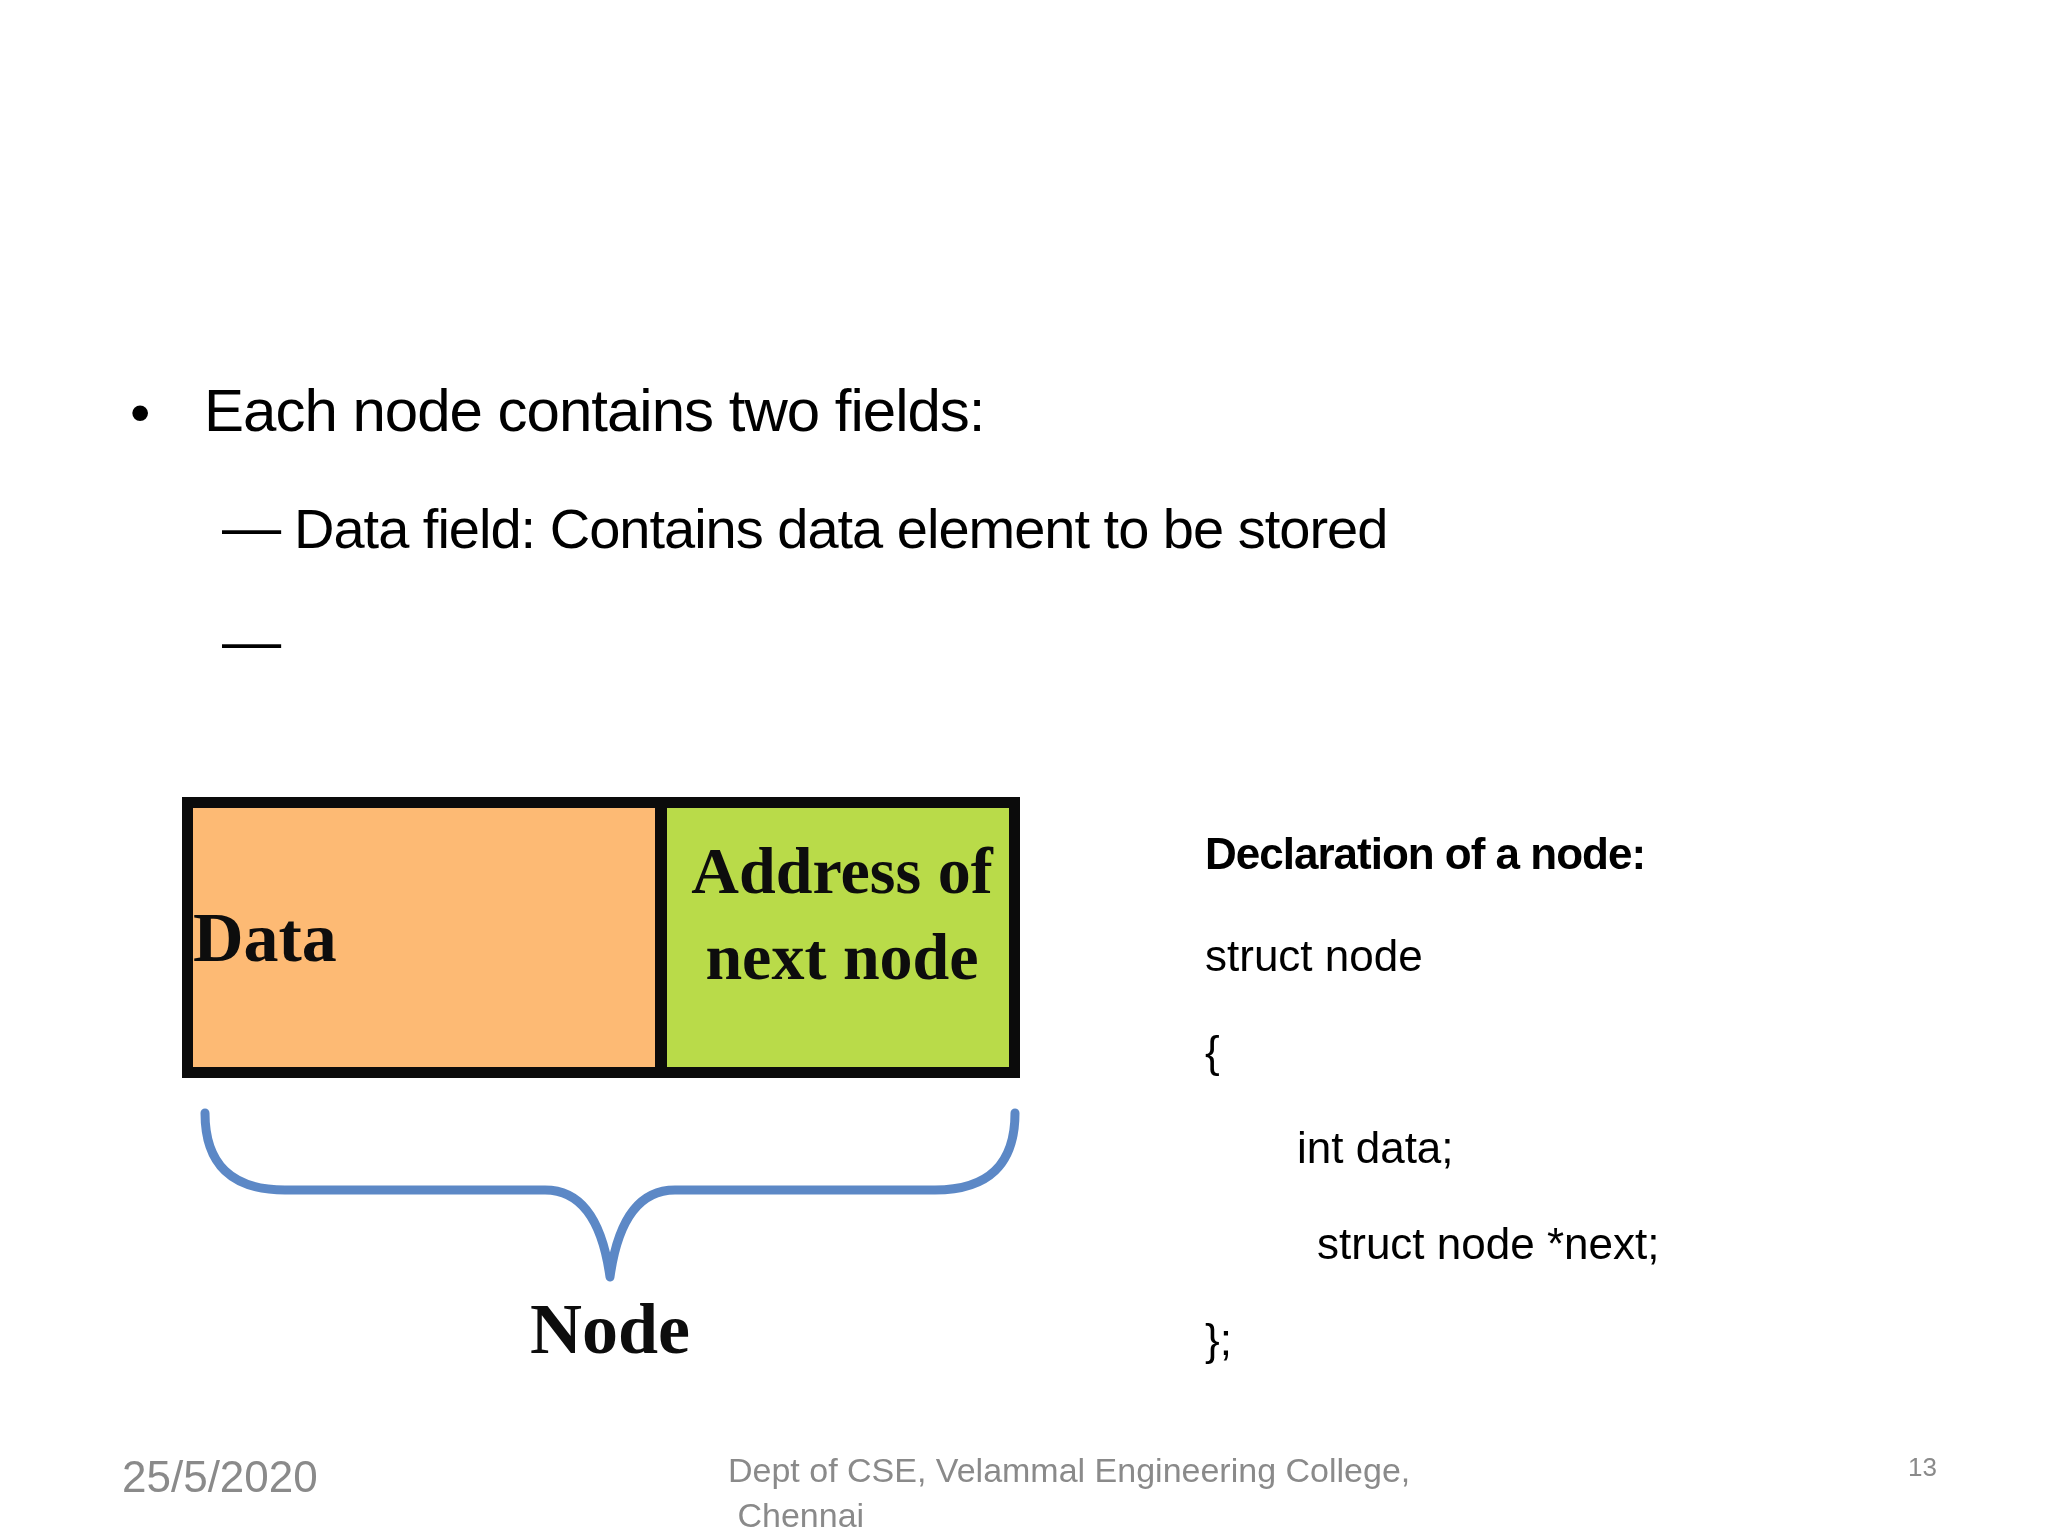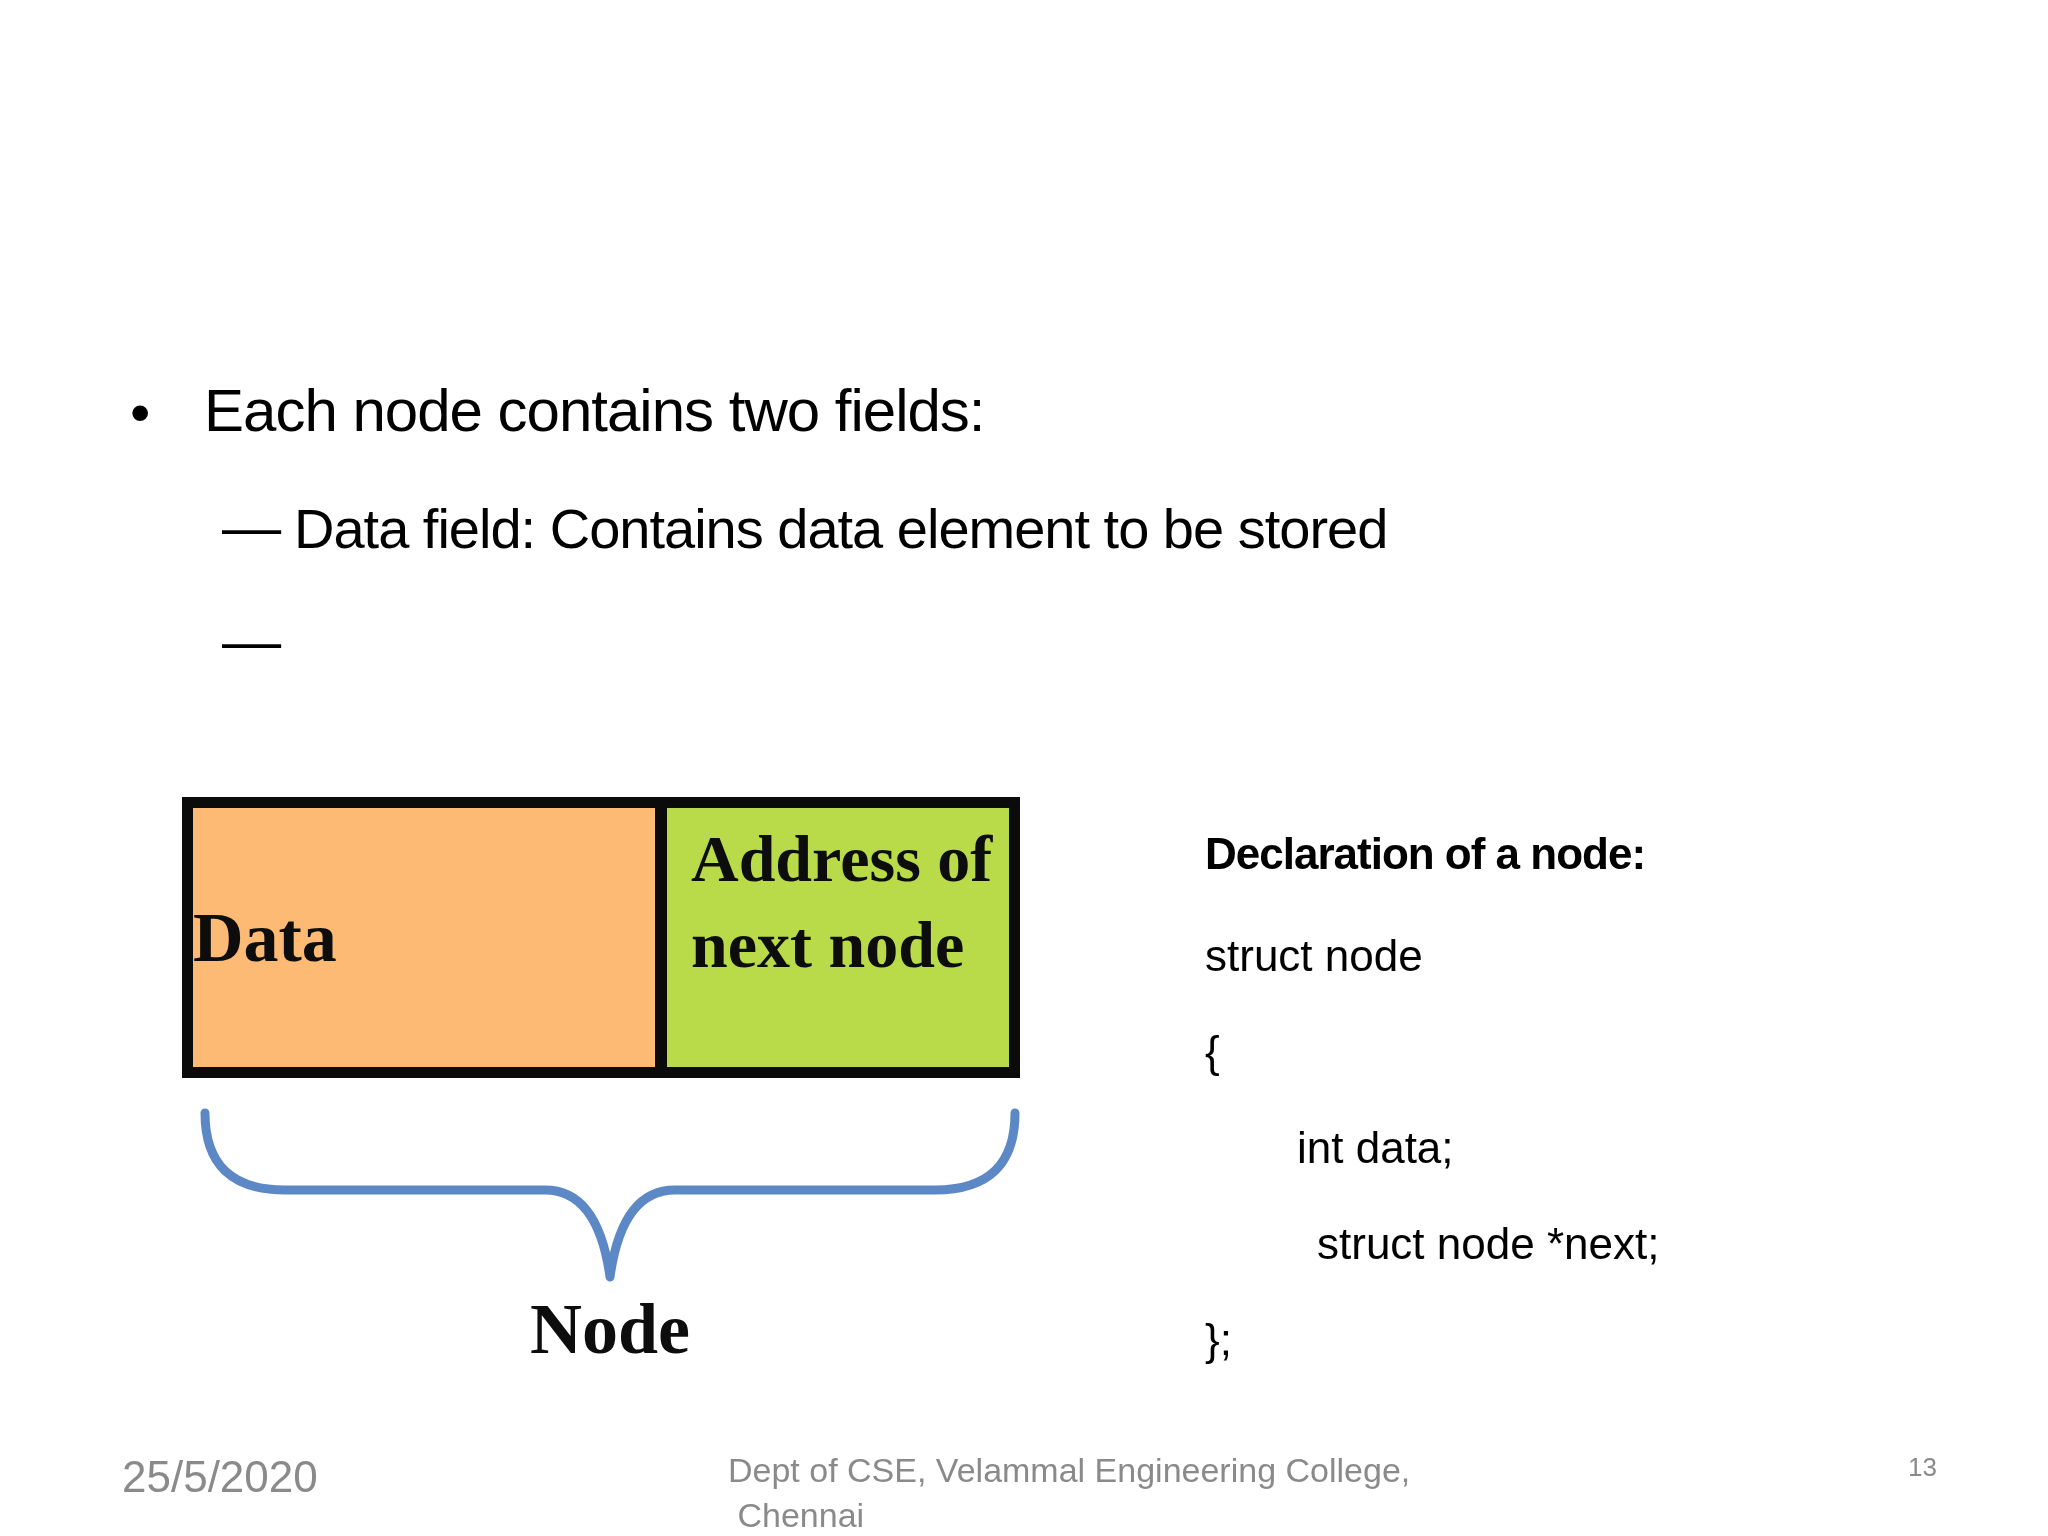--- a/index.html
+++ b/index.html
@@ -25,23 +25,23 @@
   .node-box{
     position:absolute;left:182px;top:797px;width:838px;height:281px;
     border:11px solid #0b0b0b;box-sizing:border-box;display:flex;
   }
   .cell-data{
     width:474px;box-sizing:border-box;border-right:12px solid #0b0b0b;
     background:#fdba74;display:flex;align-items:center;
     font-family:"Liberation Serif",serif;font-weight:bold;font-size:70px;color:#0d0d0d;
   }
   .cell-address{
-    flex:1;background:#B9DB49;box-sizing:border-box;padding:8px 0 0 24px;
+    flex:1;background:#B9DB49;box-sizing:border-box;padding:20px 0 0 24px;
     font-family:"Liberation Serif",serif;font-weight:bold;font-size:66px;
-    line-height:86px;color:#0d0d0d;
+    line-height:86px;color:#0d0d0d;text-align:center;
   }
   .cell-address .wrap{display:block;width:302px;}
   .brace-svg{position:absolute;left:180px;top:1100px;width:860px;height:190px;}
   .node-caption{
     position:absolute;left:430px;top:1288px;width:360px;text-align:center;
     font-family:"Liberation Serif",serif;font-weight:bold;font-size:72px;color:#0d0d0d;
   }
   
   .declaration{position:absolute;left:1205px;top:806px;font-size:44px;line-height:96px;}
   .decl-heading{font-weight:bold;letter-spacing:-1px;margin-bottom:6px;white-space:nowrap;}

